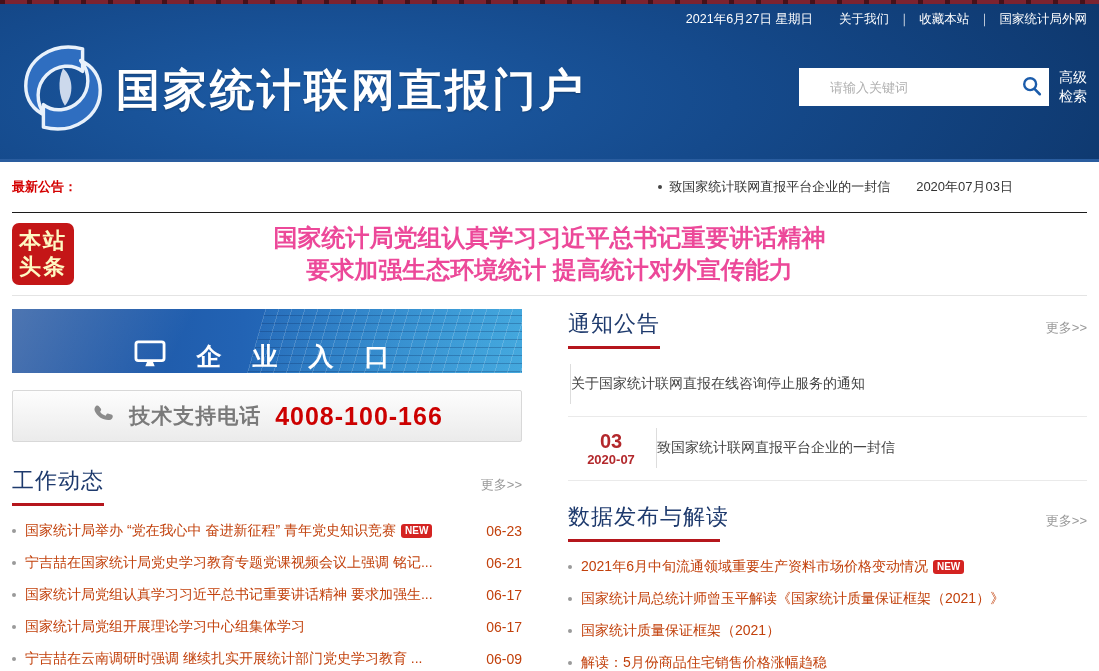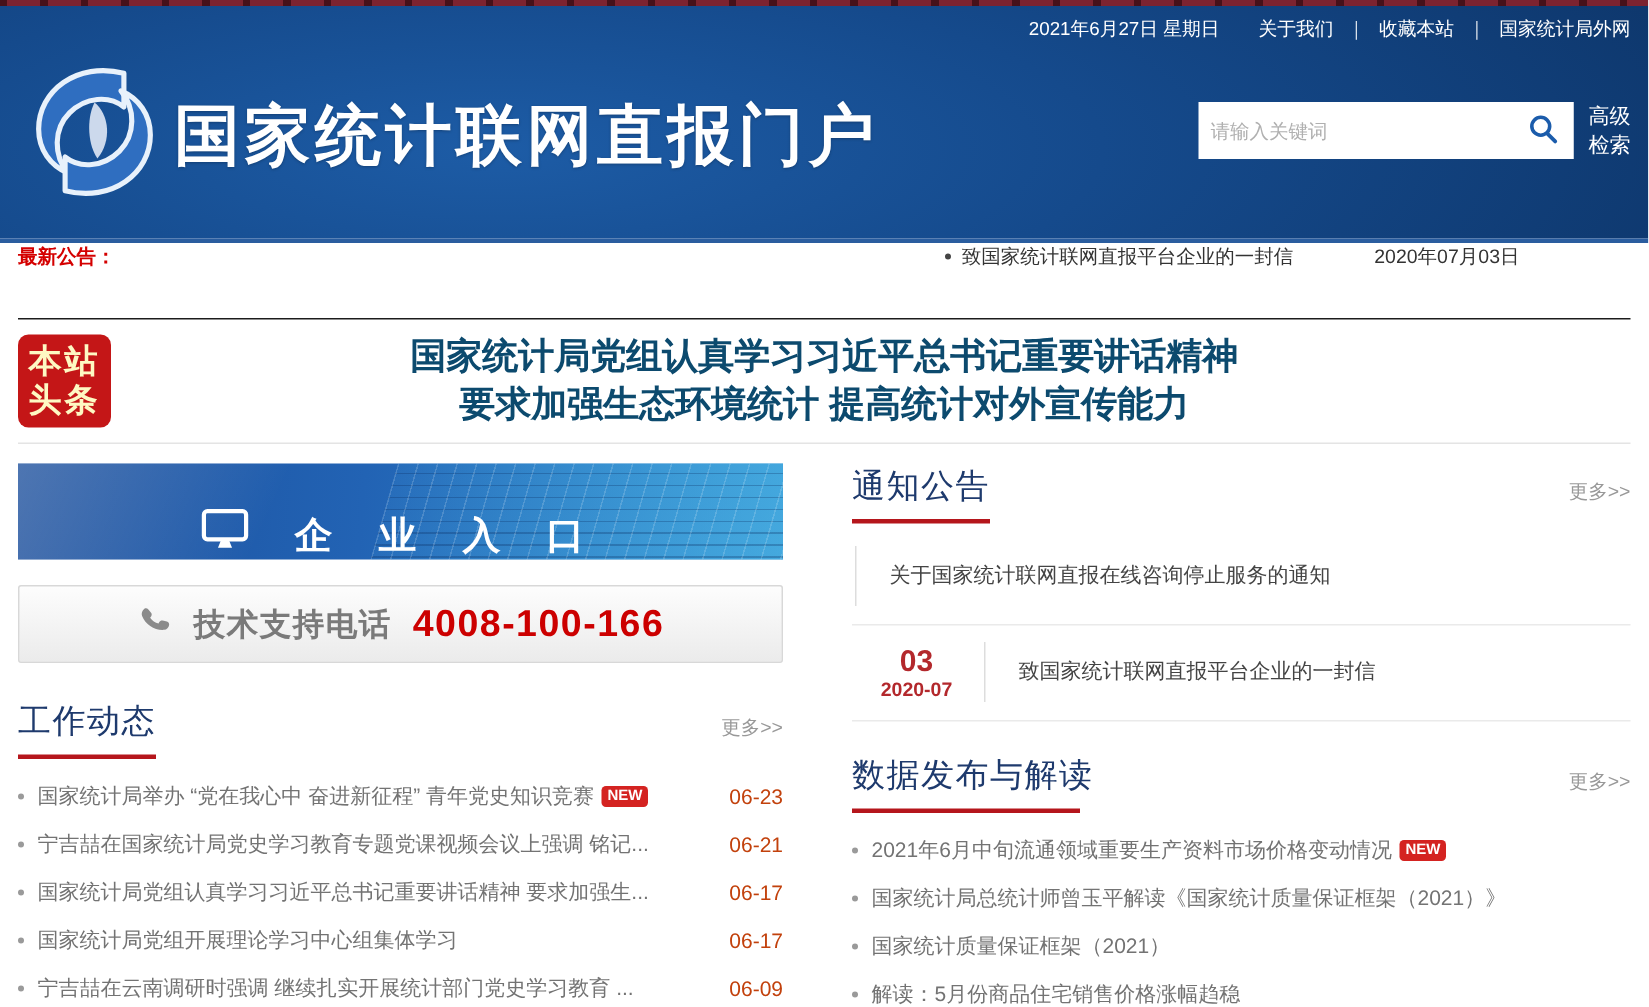--- a/index.html
+++ b/index.html
@@ -20,43 +20,43 @@
   .topbar .tb-date { margin-right:26px; }
   .topbar a { color:#fff; text-decoration:none; cursor:pointer; }
   .topbar .sep { margin:0 9px; opacity:.9; }
   .header-main { display:flex; align-items:center; height:112px; padding:0 12px 0 14px; }
   .logo { width:98px; height:98px; flex:0 0 auto; margin-top:-4px; }
   .site-title { font-size:44px; font-weight:700; letter-spacing:3px; color:#fff;
     margin-left:4px; white-space:nowrap; text-shadow:0 1px 2px rgba(0,0,0,.25); }
   .search-area { margin-left:auto; display:flex; align-items:center; margin-top:-6px; }
   .search-box { display:flex; align-items:center; background:#fff; width:250px; height:38px; }
   .search-box input { border:none; outline:none; flex:1; height:100%; padding:0 8px;
-    font-size:13px; color:#333; background:transparent; }
+    font-size:13px; color:#333; background:transparent;margin-left:23px; }
   .search-box input::placeholder { color:#b0b0b0; }
   .search-btn { width:40px; height:100%; display:flex; align-items:center; justify-content:center;
     cursor:pointer; background:#fff; border:none; }
   .advanced { margin-left:10px; font-size:14px; line-height:1.35; color:#fff; cursor:pointer;
     display:flex; flex-direction:column; align-items:center; }
 
   
   .content { padding:0 12px; }
-  .announce-row { display:flex; align-items:flex-start; height:50px; font-size:13px;gap:28px; }
+  .announce-row { display:flex; align-items:center; height:50px; font-size:13px; }
   .announce-label { color:#d40000; font-weight:700; }
   .announce-item { margin-left:auto; display:flex; align-items:center; cursor:pointer; color:#333; }
   .announce-item .dot { width:4px; height:4px; background:#444; border-radius:50%; margin-right:7px; }
   .announce-date { color:#333; margin-left:26px; margin-right:74px; }
   .divider-dark { border-top:1px solid #1c1c1c; }
   .divider-light { border-top:1px solid #e4e4e4; }
 
   
   .headline-row { display:flex; align-items:center; padding:9px 0 10px 0; }
   .headline-badge { width:62px; height:62px; background:#c41617; border-radius:7px; flex:0 0 auto;
     display:flex; flex-direction:column; align-items:center; justify-content:center;
     color:#fef9c3; font-size:22px; font-weight:700; line-height:1.18; letter-spacing:2px; }
-  .headline-text { flex:1; text-align:center; color:#0c4a6e; font-weight:700; font-size:24px;
+  .headline-text { flex:1; text-align:center; color:#ec4899; font-weight:700; font-size:24px;
     line-height:1.32; cursor:pointer; padding-right:62px; }
 
   
   .columns { display:flex; gap:46px; padding-top:13px; }
   .col-left { width:510px; flex:0 0 auto; }
   .col-right { flex:1; min-width:0; }
 
   
   .entry-banner { position:relative; display:block; height:64px; overflow:hidden; cursor:pointer;
     background:linear-gradient(95deg,#1c4f9c 0%,#2263b4 45%,#2e8ed2 100%); }
@@ -84,32 +84,32 @@
   .sec-head { display:flex; align-items:flex-end; justify-content:space-between; }
   .sec-title { color:#1e3a6d; font-size:22px; font-weight:500; letter-spacing:1px; }
   .sec-more { color:#999; font-size:13px; cursor:pointer; text-decoration:none; padding-bottom:2px; }
   .sec-underline { height:3px; background:#b5161c; margin-top:7px; }
   .u-narrow { width:92px; } .u-wide { width:152px; }
 
   
   .news-list { list-style:none; margin-top:9px; }
   .news-item { display:flex; align-items:center; height:32px; font-size:14px; cursor:pointer; }
   .news-item .dot { width:4px; height:4px; border-radius:50%; background:#9a9a9a; flex:0 0 auto; margin-right:9px; }
-  .news-text { color:#737373; white-space:nowrap; overflow:hidden; text-overflow:ellipsis; }
+  .news-text { color:#c2410c; white-space:nowrap; overflow:hidden; text-overflow:ellipsis; }
   .news-date { color:#c2410c; margin-left:auto; padding-left:10px; flex:0 0 auto; }
   .new-badge { display:inline-block; background:#d42321; color:#fff; font-size:10px; font-weight:700;
     border-radius:3px; padding:1px 4px 2px; margin-left:5px; flex:0 0 auto; line-height:1.1; }
 
   
   .notice-list { margin-top:4px; }
   .notice-item { display:flex; align-items:center; padding:11px 0 12px; border-bottom:1px solid #eaeaea; cursor:pointer; }
   .notice-date { width:86px; flex:0 0 auto; text-align:center; color:#b3282c; font-weight:700; }
   .notice-day { font-size:20px; line-height:1.1; }
   .notice-ym { font-size:13px; }
-  .notice-text { border-left:1px solid #ddd; padding-left:22px; margin-left:2px; color:#444;
+  .notice-text { border-left:1px solid #ddd; margin-left:2px; color:#444;
     font-size:14px; min-height:40px; display:flex; align-items:center; flex:1; min-width:0; }
 </style>
 </head>
 <body>
 
 <div class="page">
 
   <div class="top-strip"></div>
 
   <header class="header">

